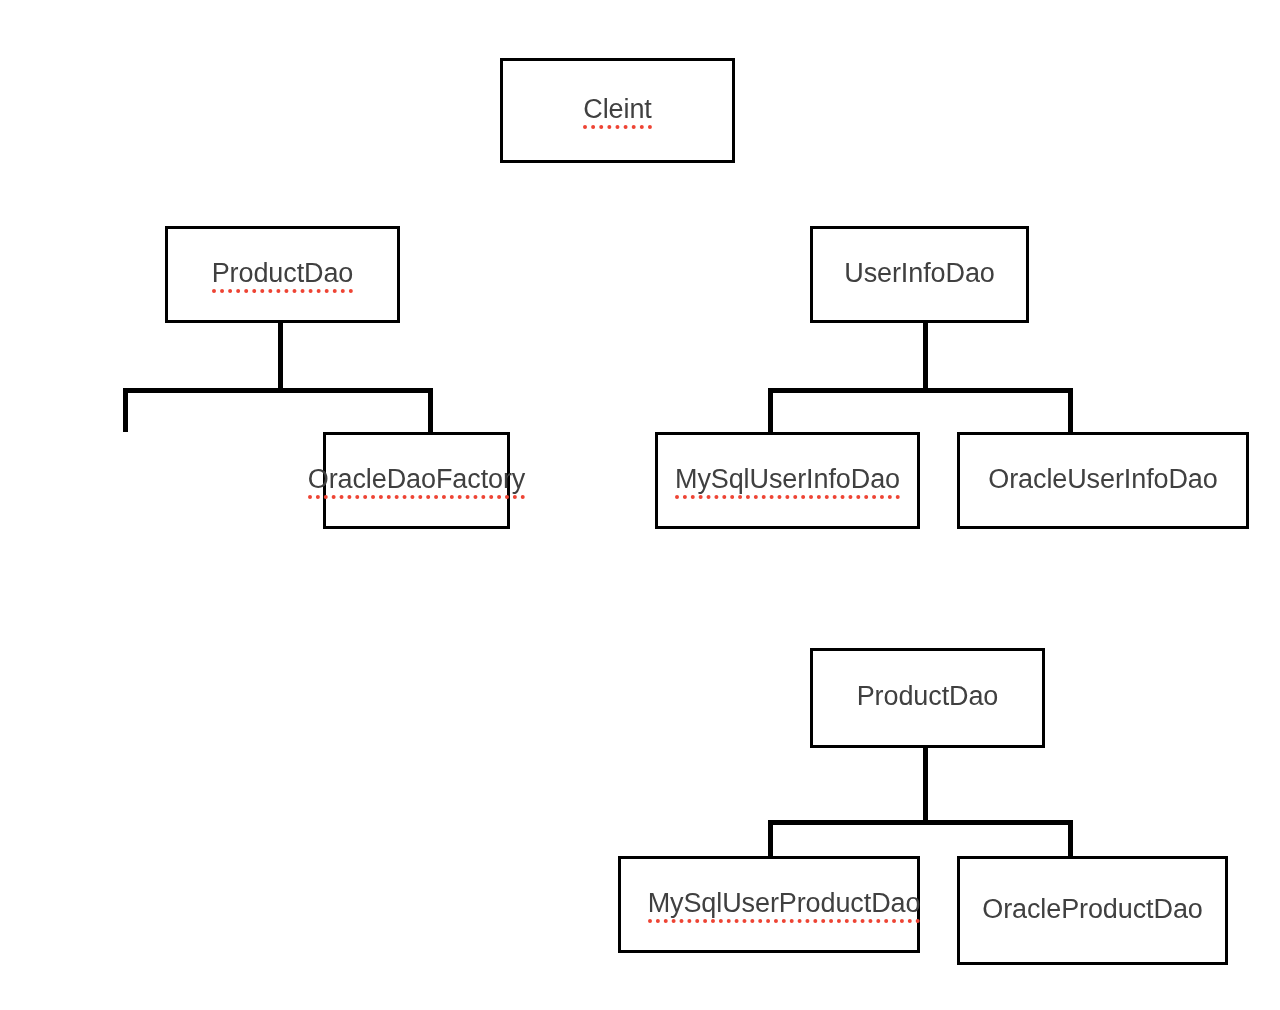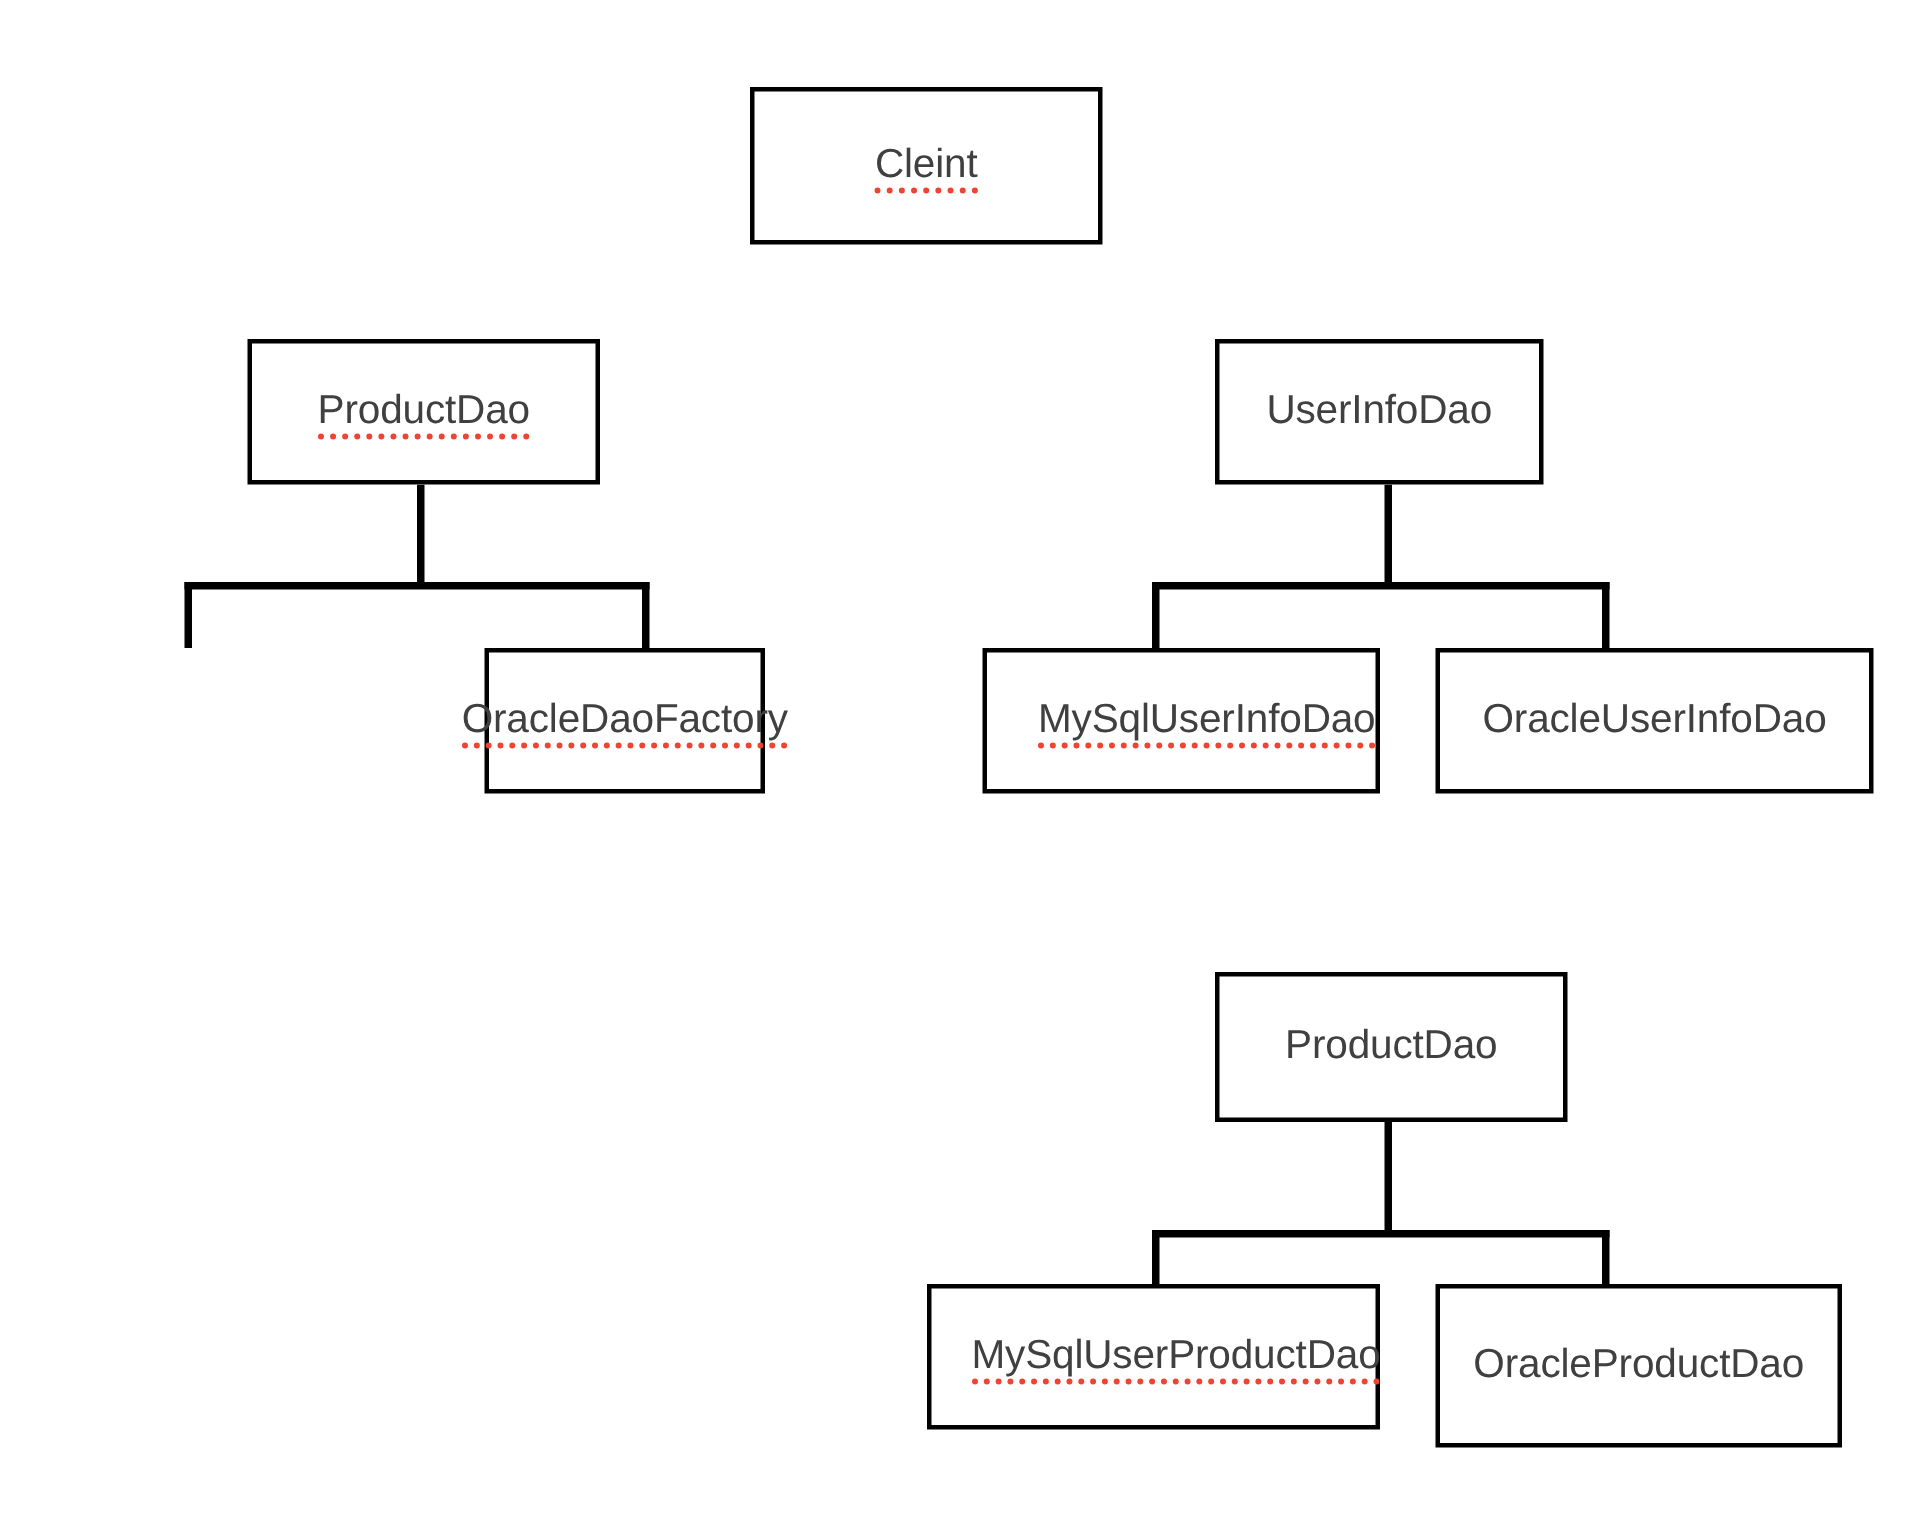--- a/index.html
+++ b/index.html
@@ -86,21 +86,21 @@
   <div class="node" style="left: 165px; top: 226px; width: 235px; height: 97px;">
     <span class="node-label misspelled">ProductDao</span>
   </div>
   <div class="node" style="left: 323px; top: 432px; width: 187px; height: 97px;">
     <span class="node-label misspelled">OracleDaoFactory</span>
   </div>
 
   <div class="node" style="left: 810px; top: 226px; width: 219px; height: 97px;">
     <span class="node-label">UserInfoDao</span>
   </div>
-  <div class="node" style="left: 655px; top: 432px; width: 265px; height: 97px; justify-content: flex-end;">
+  <div class="node" style="left: 655px; top: 432px; width: 265px; height: 97px;">
     <span class="node-label misspelled">MySqlUserInfoDao</span>
   </div>
   <div class="node" style="left: 957px; top: 432px; width: 292px; height: 97px;">
     <span class="node-label">OracleUserInfoDao</span>
   </div>
 
   <div class="node" style="left: 810px; top: 648px; width: 235px; height: 100px;">
     <span class="node-label">ProductDao</span>
   </div>
   <div class="node" style="left: 618px; top: 856px; width: 302px; height: 97px; padding-left: 30px;">

